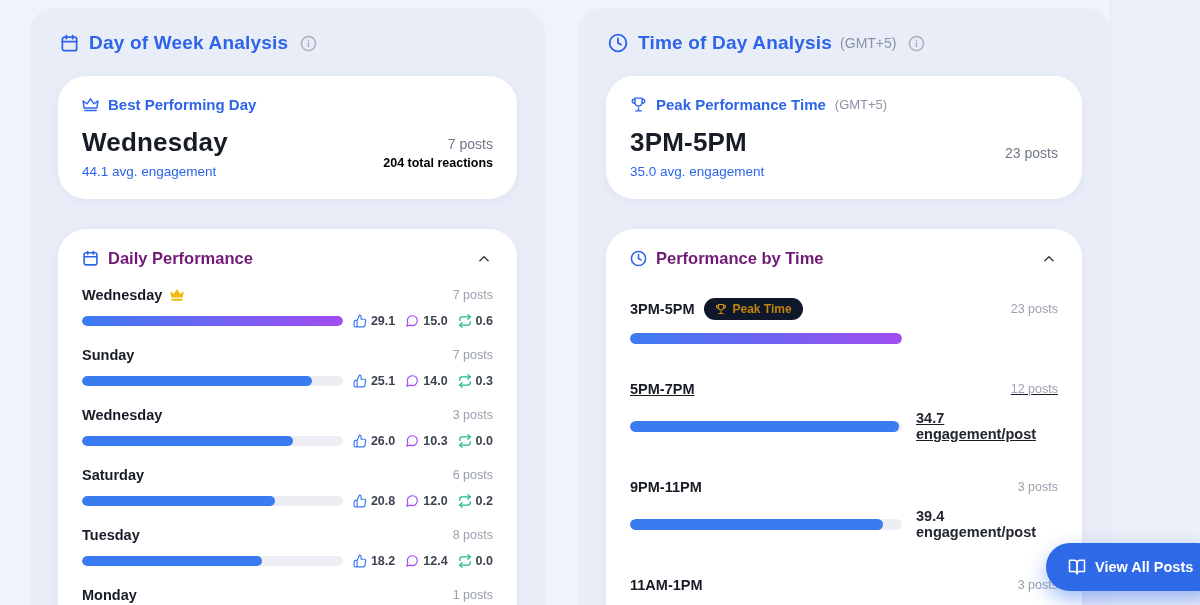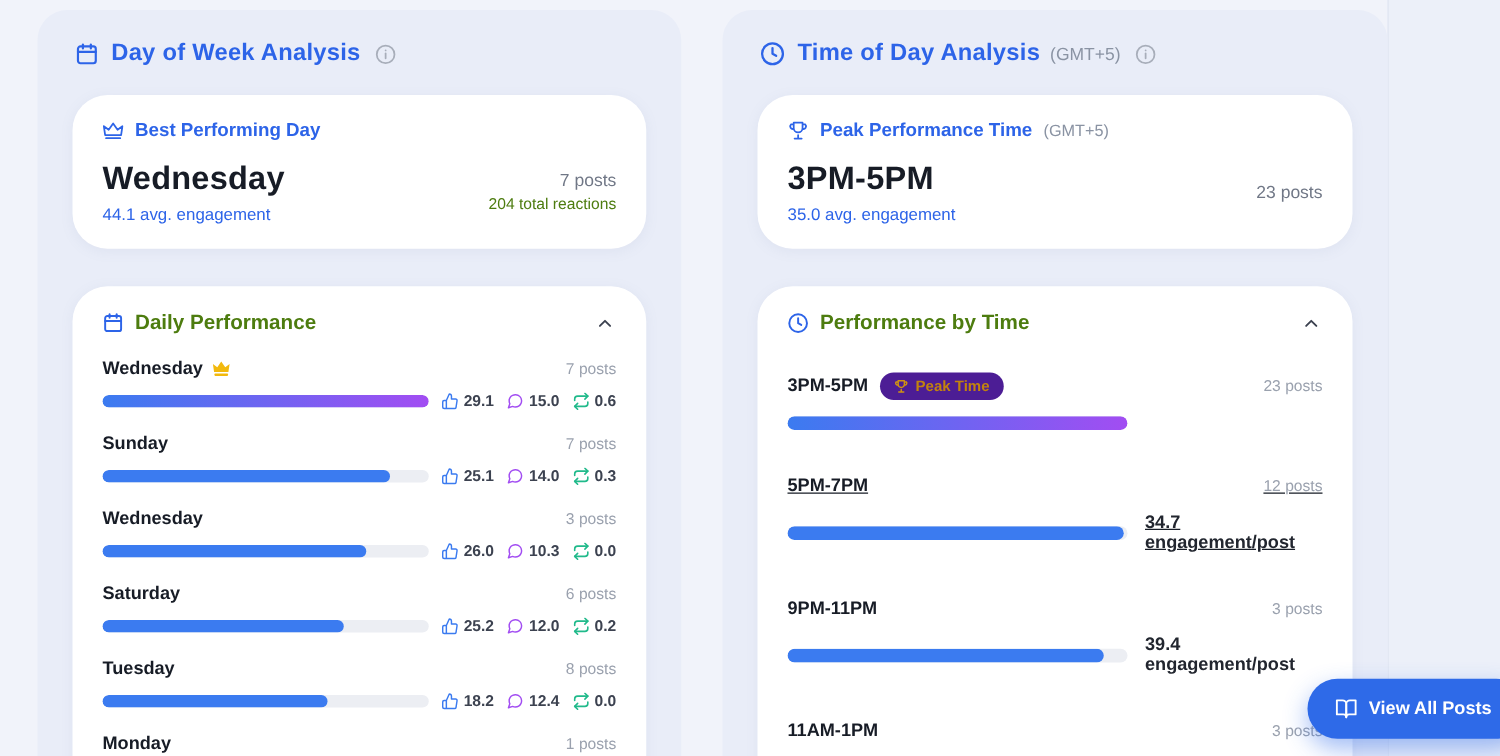--- a/index.html
+++ b/index.html
@@ -34,46 +34,46 @@
     margin-top:22px;
   }
   .card-label-row{ display:flex; align-items:center; gap:9px; margin-bottom:14px; }
   .card-label{ font-size:15px; font-weight:600; color:#2d64e8; }
   .card-label-tz{ font-size:13px; color:#8a93a3; font-weight:400; }
   .card-main{ display:flex; justify-content:space-between; align-items:center; }
   .big-value{ font-size:26px; font-weight:700; color:#171c26; letter-spacing:.2px; }
   .sub-blue{ font-size:13.5px; color:#2d64e8; margin-top:6px; }
   .card-right{ text-align:right; }
   .posts-muted{ font-size:14px; color:#707786; }
-  .reactions-blue{ font-size:12.5px; color:#4d7c0f; margin-top:4px; }
+  .reactions-blue{ font-size:12.5px; color:#000000; margin-top:4px;font-weight:bold; }
 
   .section-card{ padding:20px 24px 26px; min-height:420px; }
   .section-title-row{ display:flex; align-items:center; gap:9px; }
-  .section-title{ font-size:16.5px; font-weight:700; color:#4d7c0f; flex:1; }
+  .section-title{ font-size:16.5px; font-weight:700; color:#701a75; flex:1; }
   .chevron-btn{ cursor:pointer; display:flex; align-items:center; padding:2px; }
 
   
   .day-row{ margin-top:19px; }
   .day-label-row{ display:flex; justify-content:space-between; align-items:center; margin-bottom:11px; }
   .day-name{ font-size:14.5px; font-weight:600; color:#171c26; display:flex; align-items:center; gap:7px; }
   .posts-count{ font-size:12.5px; color:#9aa1ae; }
   .bar-row{ display:flex; align-items:center; gap:10px; }
   .bar-track{ flex:1; height:10px; border-radius:6px; background:#eceef3; overflow:hidden; }
   .bar-fill{ height:100%; border-radius:6px; background:#3b7bf0; }
   .bar-fill.grad{ background:linear-gradient(90deg,#3b7bf0,#a24df2); }
   .stats{ display:flex; align-items:center; gap:10px; flex:0 0 auto; }
   .stat{ display:flex; align-items:flex-start; gap:4px; font-size:12.5px; color:#3c4250; font-weight:600; }
 
   
   .time-row{ margin-top:30px; }
   .time-label-row{ display:flex; justify-content:space-between; align-items:center; margin-bottom:13px; }
   .time-name{ font-size:14.5px; font-weight:600; color:#171c26; display:flex; align-items:center; gap:10px; }
   .peak-badge{
     display:flex; align-items:center; gap:5px;
-    background:#4c1d95; color:#c2830d;
+    background:#0f172a; color:#c2830d;
     font-size:12px; font-weight:600;
     border-radius:999px; padding:4px 11px;
   }
   .tbar-row{ display:flex; align-items:center; gap:14px; }
   .tbar-track{ width:272px; height:11px; border-radius:6px; background:#eceef3; overflow:hidden; flex:0 0 auto; }
   .tbar-fill{ height:100%; border-radius:6px; background:#3b7bf0; }
   .tbar-fill.grad{ background:linear-gradient(90deg,#3b7bf0,#a24df2); }
   .eng-text{ font-size:14.5px; font-weight:600; color:#22262f; }
 
   .fab{
@@ -294,21 +294,21 @@
         <div class="bar-track">
             <div class="bar-fill" style="width: 74%;"></div>
           </div>
         <div class="stats">
           <span class="stat">
               <span>
                 <svg width="14" height="14" viewBox="0 0 24 24" fill="none" stroke="#3b7bf0" stroke-width="2" stroke-linecap="round" stroke-linejoin="round">
                   <path d="M14 9V5a3 3 0 0 0-3-3l-4 9v11h11.28a2 2 0 0 0 2-1.7l1.38-9a2 2 0 0 0-2-2.3zM7 22H4a2 2 0 0 1-2-2v-7a2 2 0 0 1 2-2h3"></path>
                 </svg>
               </span>
-              <span>25.2</span>
+              <span>20.8</span>
             </span>
           <span class="stat">
               <span>
                 <svg width="14" height="14" viewBox="0 0 24 24" fill="none" stroke="#a24df2" stroke-width="2" stroke-linecap="round" stroke-linejoin="round">
                   <path d="M21 11.5a8.38 8.38 0 0 1-.9 3.8 8.5 8.5 0 0 1-7.6 4.7 8.38 8.38 0 0 1-3.8-.9L3 21l1.9-5.7a8.38 8.38 0 0 1-.9-3.8 8.5 8.5 0 0 1 4.7-7.6 8.38 8.38 0 0 1 3.8-.9h.5a8.48 8.48 0 0 1 8 8v.5z"></path>
                 </svg>
               </span>
               <span>12.0</span>
             </span>
           <span class="stat">

